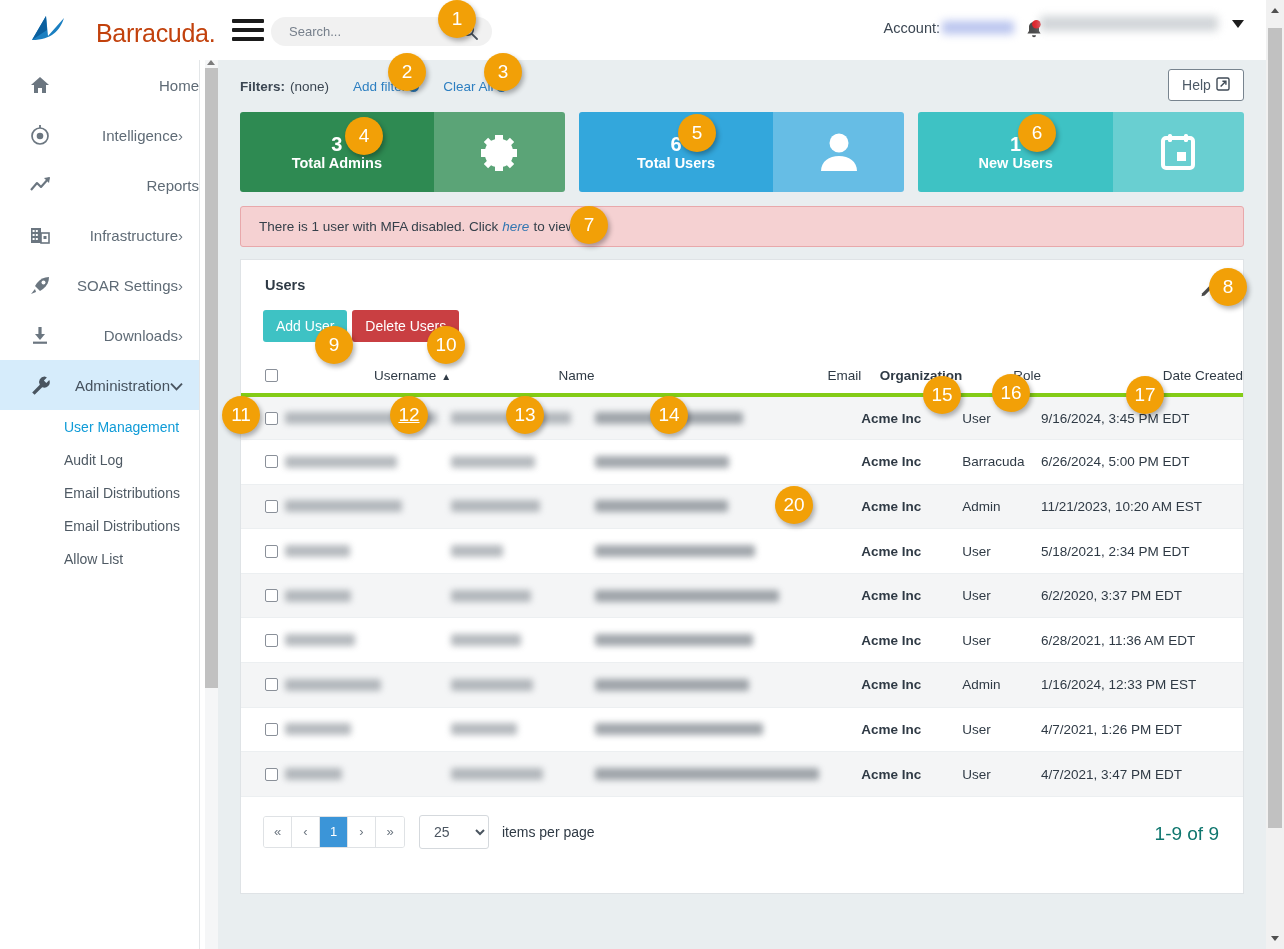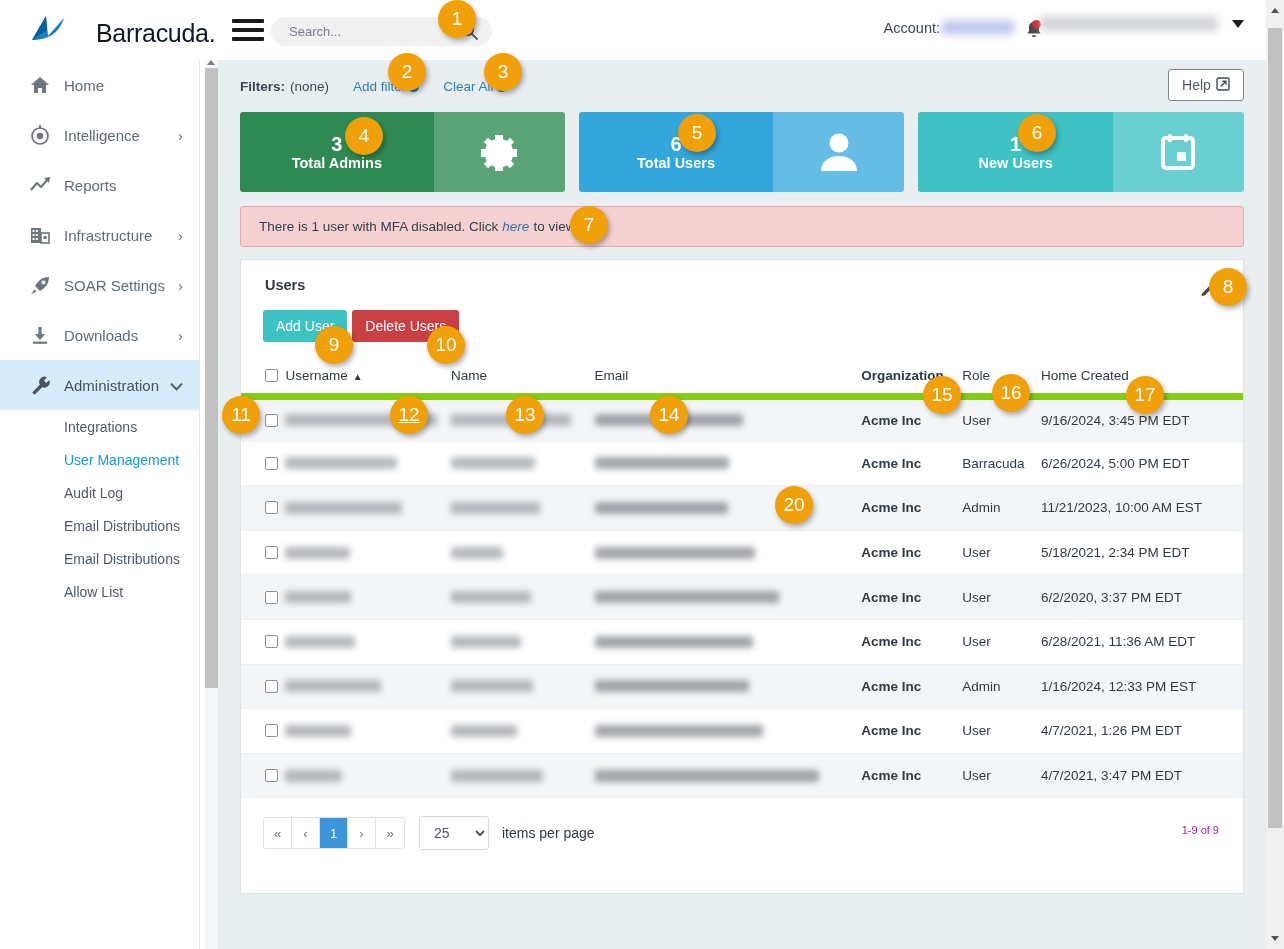--- a/index.html
+++ b/index.html
@@ -12,21 +12,21 @@
   .app { position: relative; width: 1284px; height: 949px; }
 
   
   .topbar {
     position: absolute; left: 0; top: 0; width: 1284px; height: 60px;
     background: #ffffff; z-index: 20;
   }
   .logo { position: absolute; left: 30px; top: 14px; display: flex; align-items: flex-end; }
   .logo svg { display: block; }
   .logo-word {
-    font-size: 25px; color: #0f172a; letter-spacing: -0.3px;
+    font-size: 25px; color: #c2410c; letter-spacing: -0.3px;
     margin-left: 6px; line-height: 1; font-weight: 400;
   }
   .hamburger { position: absolute; left: 232px; top: 19px; width: 32px; cursor: pointer; }
   .hamburger span { display: block; height: 4px; background: #1a1a1a; border-radius: 1px; margin-bottom: 5px; }
   .hamburger span:last-child { margin-bottom: 0; }
 
   .searchbox {
     position: absolute; left: 271px; top: 17px; width: 221px; height: 29px;
     background: #f1f1f1; border-radius: 15px; display: flex; align-items: center;
   }
@@ -60,21 +60,21 @@
   
   .sidebar {
     position: absolute; left: 0; top: 60px; width: 200px; height: 889px;
     background: #ffffff; border-right: 1px solid #e3e6e8;
   }
   .nav-item {
     position: relative; height: 50px; display: flex; align-items: center;
     padding-left: 30px; cursor: pointer; color: #5f6b76; font-size: 15px;
   }
   .nav-item .ni-icon { width: 34px; display: flex; align-items: center; color: #6b7680; }
-  .nav-item .ni-label { flex: 1; }
+  .nav-item .ni-label { flex: 1; text-align: right; }
   .nav-item .ni-chev { margin-right: 16px; color: #6b7680; font-size: 15px; }
   .nav-item.active { background: #d6ecfb; color: #46525e; }
   .sub-item {
     height: 33px; display: flex; align-items: center; padding-left: 64px;
     font-size: 14px; color: #4f5a64; cursor: pointer;
   }
   .sub-item.active { color: #0f9bd7; }
 
   
   .inner-sb { position: absolute; left: 205px; top: 60px; width: 13px; height: 889px; background: #f5f6f7; z-index: 15; }
@@ -135,22 +135,22 @@
   .btn-row { padding: 17px 0 0 22px; display: flex; gap: 5px; }
   .btn {
     height: 32px; border: 0; border-radius: 3px; color: #fff; font-size: 14px;
     font-family: "Liberation Sans", sans-serif; cursor: pointer; padding: 0 13px;
   }
   .btn.add { background: #3ec2c4; }
   .btn.del { background: #c93f42; }
 
   table { width: 100%; border-collapse: collapse; margin-top: 17px; }
   thead th {
-    text-align: left; font-size: 13.5px; font-weight: 400; color: #2f3a45;
-    padding: 9px 0 10px 0; border-bottom: 7px solid #84cc16; white-space: nowrap;
+    text-align: right; font-size: 13.5px; font-weight: 400; color: #2f3a45;
+    padding: 9px 0 10px 0; border-bottom: 4px solid #84cc16; white-space: nowrap;
   }
   thead th.sorted { font-weight: 400; }
   .sort-arrow { font-size: 10px; margin-left: 5px; }
   tbody td {
     font-size: 13.5px; color: #2f3a45; padding: 0; height: 44.6px;
     border-bottom: 1px solid #eceff1; vertical-align: middle;
   }
   tbody tr:nth-child(odd) { background: #f4f5f6; }
   tbody tr:nth-child(even) { background: #ffffff; }
   .c-chk { width: 44px; padding-left: 24px !important; }
@@ -178,21 +178,21 @@
     font-size: 13px; color: #6c7680; background: #fff; border-right: 1px solid #dfe2e5; cursor: pointer;
   }
   .pg:last-child { border-right: 0; }
   .pg.cur { background: #3b95d8; color: #fff; }
   .pp-select {
     margin-left: 14px; width: 70px; height: 34px; border: 1px solid #d5d9dd; border-radius: 3px;
     background: #fff; font-size: 14px; color: #4b5560; font-family: "Liberation Sans", sans-serif;
     padding-left: 10px; cursor: pointer;
   }
   .pp-label { margin-left: 13px; font-size: 14px; color: #2f3a45; }
-  .range { position: absolute; right: 24px; top: 26px; font-size: 11px; color: #a21caf; }
+  .range { position: absolute; right: 24px; top: 26px; font-size: 19px; color: #0f766e; }
 
   
   .win-sb { position: absolute; right: 0; top: 0; width: 18px; height: 949px; background: #f1f1f1; z-index: 30; }
   .win-sb .thumb { position: absolute; left: 2px; top: 28px; width: 14px; height: 800px; background: #c1c1c1; }
   .win-sb .up { position: absolute; left: 5px; top: 8px; width: 0; height: 0;
     border-left: 4px solid transparent; border-right: 4px solid transparent; border-bottom: 5px solid #505050; }
   .win-sb .dn { position: absolute; left: 5px; bottom: 8px; width: 0; height: 0;
     border-left: 4px solid transparent; border-right: 4px solid transparent; border-top: 5px solid #505050; }
 
   
@@ -337,23 +337,20 @@
         </svg>
       </span>
       <span class="ni-label">Administration</span>
       <span class="ni-chev">
         <svg width="13" height="9" viewBox="0 0 13 9">
             <polyline points="1,1.6 6.5,7.4 12,1.6" fill="none" stroke="#4a5560" stroke-width="1.9"></polyline>
           </svg>
       </span>
     </div>
 
-    <div class="sub-item">
-      <span>Integrations</span>
-    </div>
     <div class="sub-item active">
       <span>User Management</span>
     </div>
     <div class="sub-item">
       <span>Audit Log</span>
     </div>
     <div class="sub-item">
       <span>Email Distributions</span>
     </div>
     <div class="sub-item">
@@ -473,21 +470,21 @@
             <th class="c-email">
               <span>Email</span>
             </th>
             <th class="c-org">
               <span>Organization</span>
             </th>
             <th class="c-role">
               <span>Role</span>
             </th>
             <th class="c-date">
-              <span>Home Created</span>
+              <span>Date Created</span>
             </th>
           </tr>
         </thead>
         <tbody id="tbody">
             <tr>
               <td class="c-chk">
                 <span class="chk"></span>
               </td>
               <td class="c-user">
                 <div class="blur-text" style="width:152px"></div>
@@ -527,21 +524,21 @@
                 <div class="blur-text" style="width:117px"></div>
               </td>
               <td class="c-name">
                 <div class="blur-text" style="width:89px"></div>
               </td>
               <td class="c-email">
                 <div class="blur-text blur-email" style="width:133px"></div>
               </td>
               <td class="c-org">Acme Inc</td>
               <td class="c-role">Admin</td>
-              <td class="c-date">11/21/2023, 10:00 AM EST</td>
+              <td class="c-date">11/21/2023, 10:20 AM EST</td>
             </tr>
             <tr>
               <td class="c-chk">
                 <span class="chk"></span>
               </td>
               <td class="c-user">
                 <div class="blur-text" style="width:65px"></div>
               </td>
               <td class="c-name">
                 <div class="blur-text" style="width:52px"></div>

